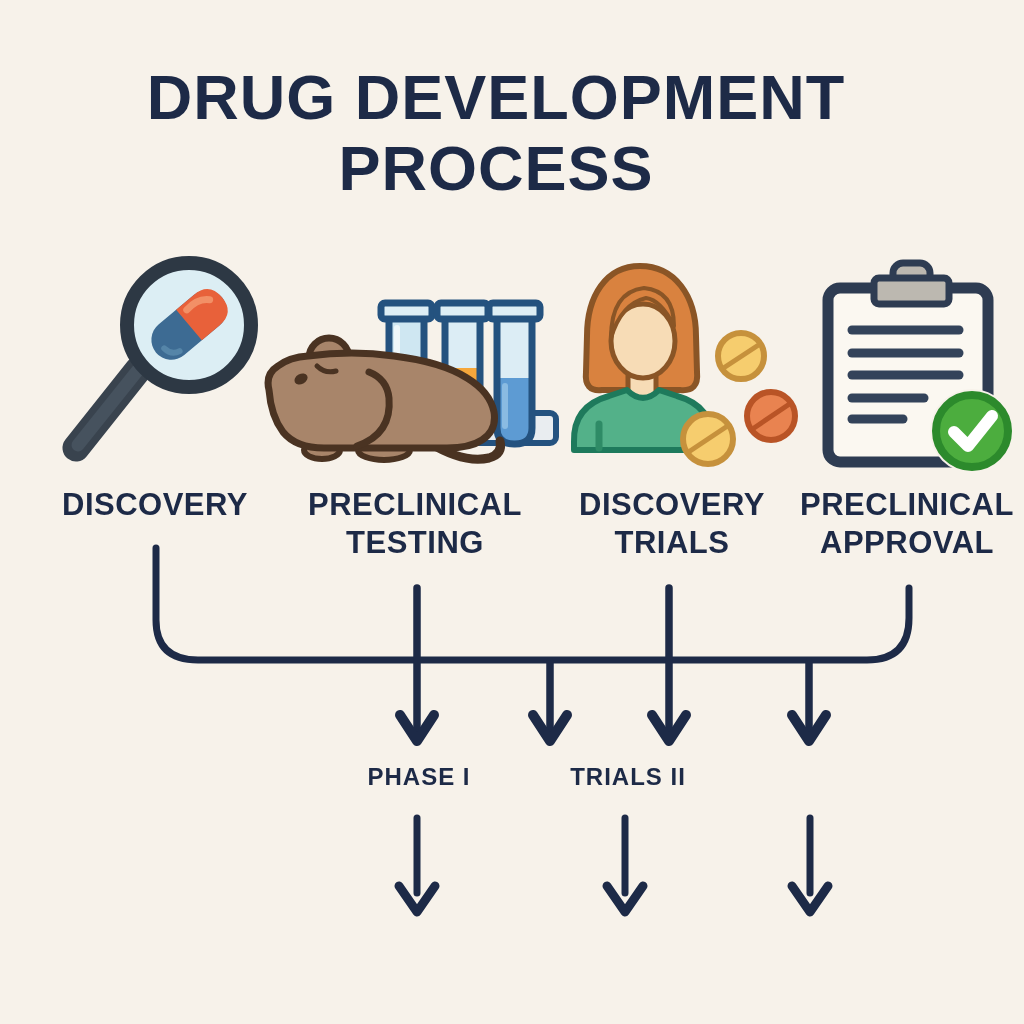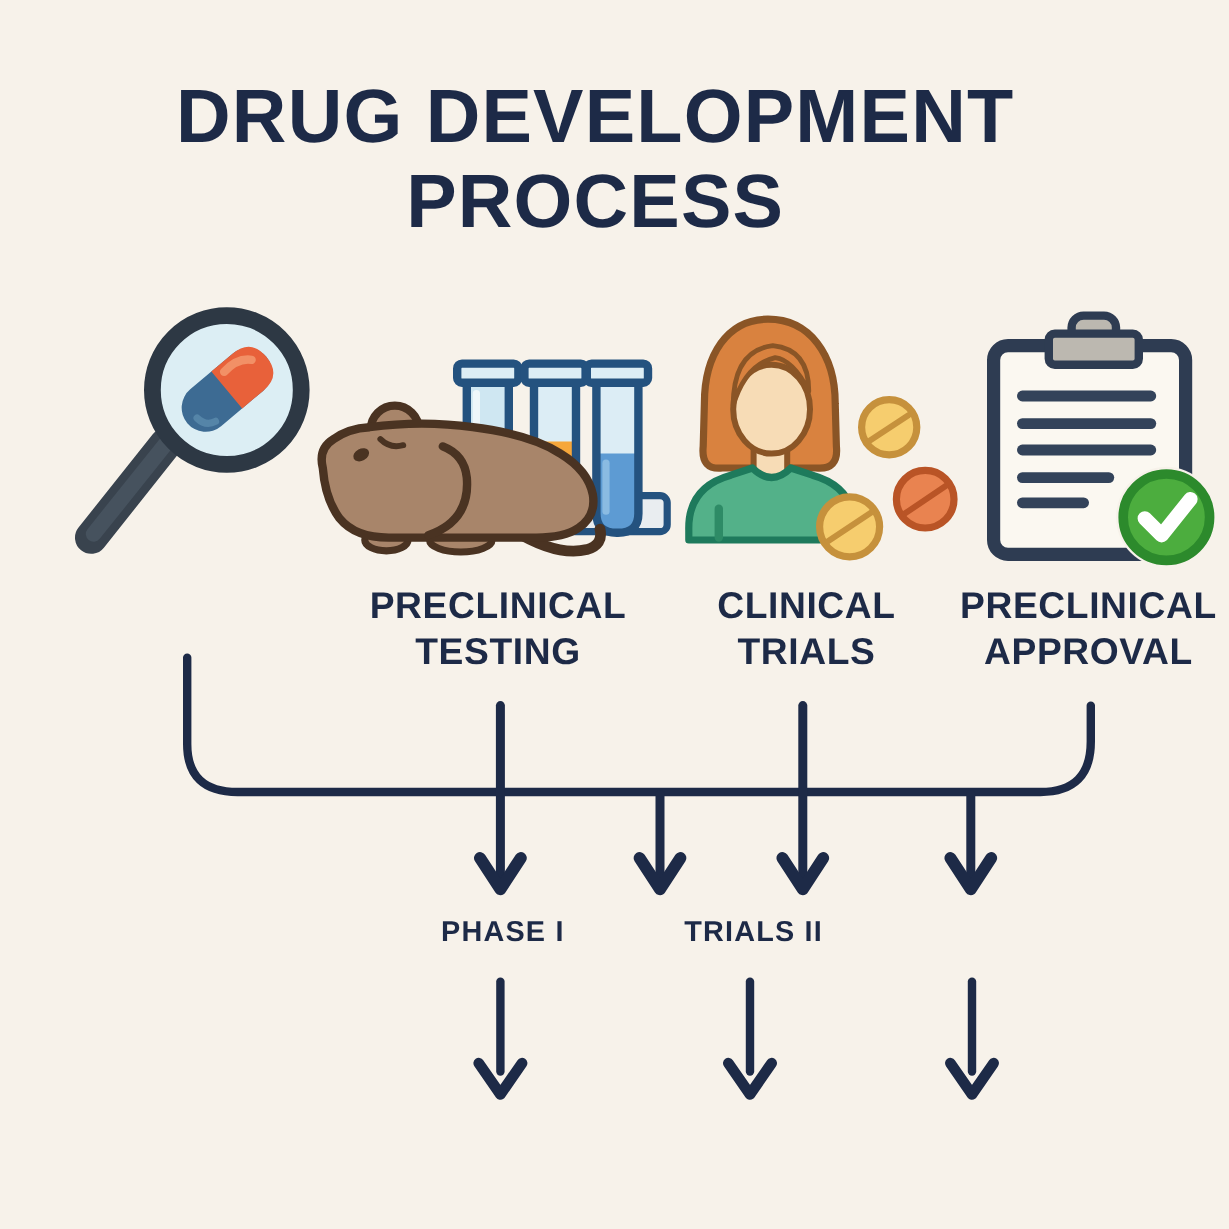--- a/index.html
+++ b/index.html
@@ -139,22 +139,23 @@
       <line x1="33" y1="144" x2="105" y2="144"></line>
       <line x1="33" y1="165" x2="84" y2="165"></line>
     </g>
     <g>
       <circle cx="153" cy="177" r="42" fill="#f7f2ea"></circle>
       <circle cx="153" cy="177" r="36" fill="#4cad3e" stroke="#2c8a2c" stroke-width="8"></circle>
       <path d="M 135 178 L 149 192 L 173 162" fill="none" stroke="#ffffff" stroke-width="12" stroke-linecap="round" stroke-linejoin="round"></path>
     </g>
   </svg>
 
+  <div class="stage-label s0">DISCOVERY</div>
   <div class="stage-label s1">PRECLINICAL TESTING</div>
-  <div class="stage-label s2">CLINICAL TRIALS</div>
+  <div class="stage-label s2">DISCOVERY TRIALS</div>
   <div class="stage-label s3">PRECLINICAL APPROVAL</div>
 
   <svg class="abs" style="left:0;top:0" width="1024" height="1024" viewBox="0 0 1024 1024">
     <g stroke="#1d2a47" fill="none" stroke-linecap="round" stroke-linejoin="round">
       <path stroke-width="7" d="M 132 548 V 620 Q 132 660 174 660 H 843 Q 885 660 885 618 V 588"></path>
       <g stroke-width="7.5">
         <path d="M 393 588 V 730"></path>
         <path d="M 526 662 V 730"></path>
         <path d="M 645 588 V 730"></path>
         <path d="M 785 662 V 730"></path>

